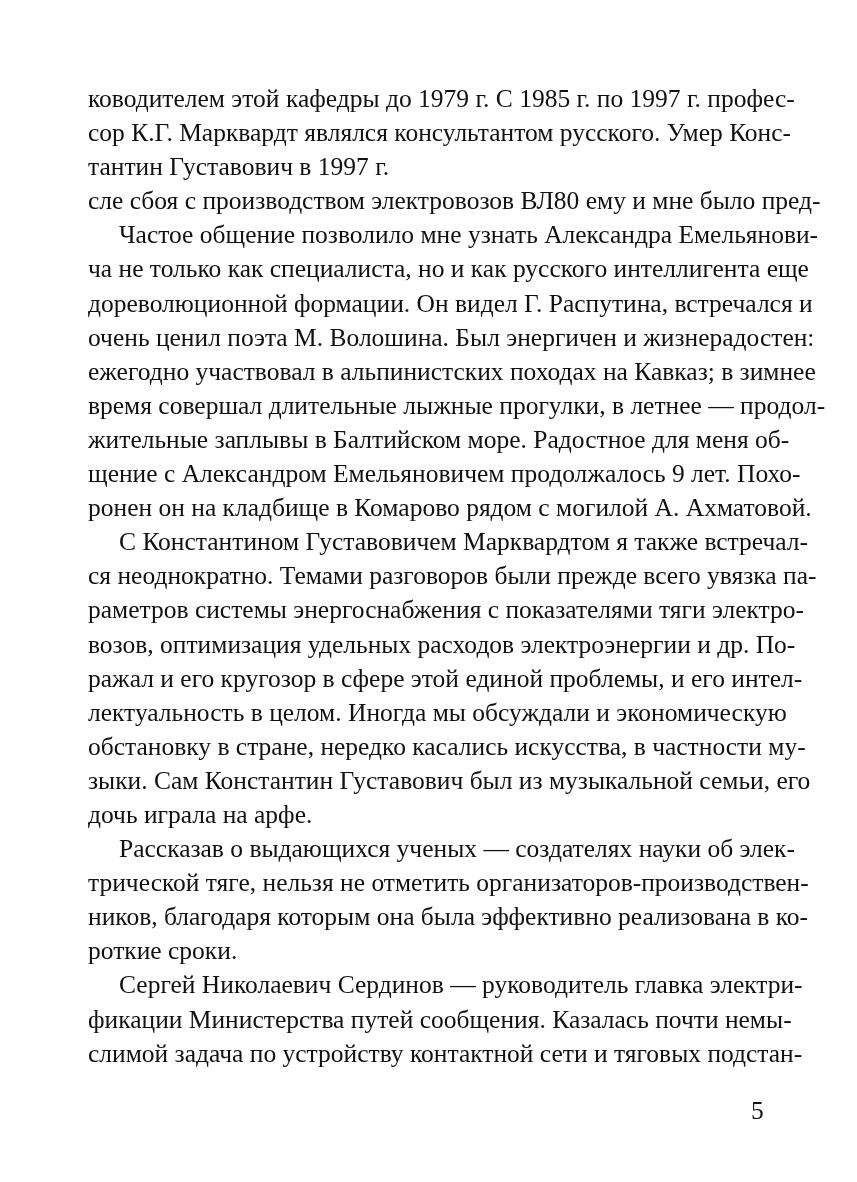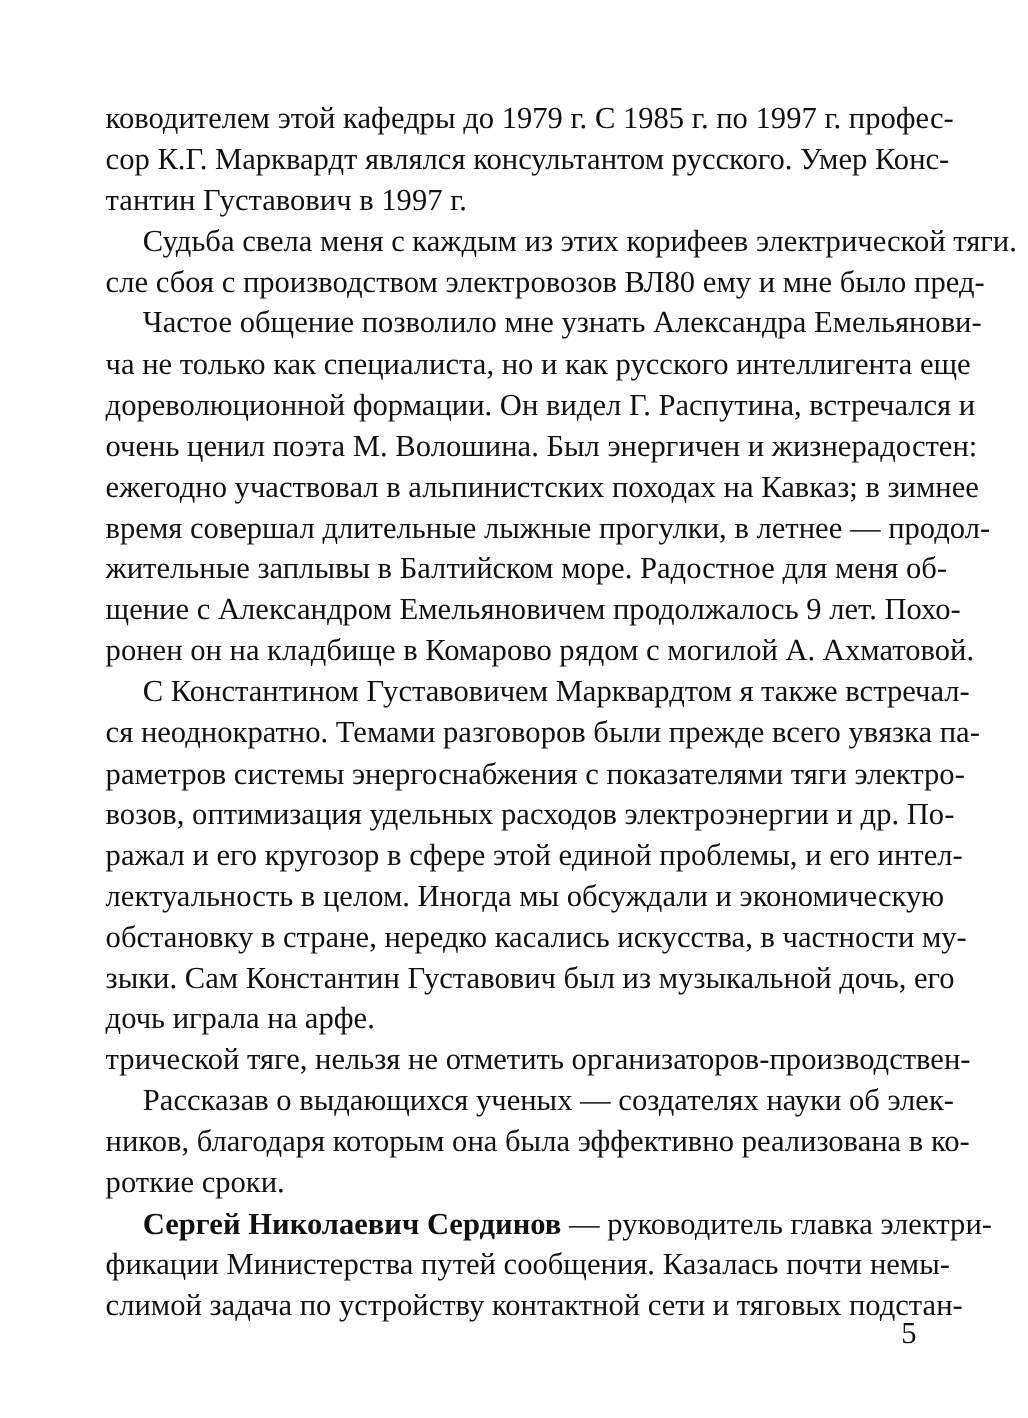--- a/index.html
+++ b/index.html
@@ -9,41 +9,38 @@
     font-family: "Liberation Serif", "DejaVu Serif", serif;
     font-size: 25.5px; line-height: 34.1px; color: #111111;
   }
   .line {
     display: block; height: 34.1px; white-space: nowrap;
     text-align: justify; text-align-last: justify;
     overflow: visible;
   }
   .line.last { text-align-last: left; }
   .line.indent { padding-left: 31px; }
-  .bold { font-weight: bold; }
+  .bold { font-weight: normal; }
   .page-number {
     position: absolute; left: 751px; top: 1096px;
     font-family: "Liberation Serif", "DejaVu Serif", serif;
     font-size: 25.5px; color: #111111;
   }
 </style>
 </head>
 <body>
 
 <div class="page">
 
   <div>
     <span class="line">ководителем этой кафедры до 1979 г. С 1985 г. по 1997 г. профес-</span>
     <span class="line">сор К.Г. Марквардт являлся консультантом русского. Умер Конс-</span>
     <span class="line last">тантин Густавович в 1997 г.</span>
   </div>
 
-  <div>
-    <span class="line indent">Судьба свела меня с каждым из этих корифеев электрической тяги.</span>
-  </div>
 
   <div>
     <span class="line">сле сбоя с производством электровозов ВЛ80 ему и мне было пред-</span>
   </div>
 
   <div>
     <span class="line indent">Частое общение позволило мне узнать Александра Емельянови-</span>
     <span class="line">ча не только как специалиста, но и как русского интеллигента еще</span>
     <span class="line">дореволюционной формации. Он видел Г. Распутина, встречался и</span>
     <span class="line">очень ценил поэта М. Волошина. Был энергичен и жизнерадостен:</span>
@@ -55,27 +52,27 @@
   </div>
 
   <div>
     <span class="line indent">С Константином Густавовичем Марквардтом я также встречал-</span>
     <span class="line">ся неоднократно. Темами разговоров были прежде всего увязка па-</span>
     <span class="line">раметров системы энергоснабжения с показателями тяги электро-</span>
     <span class="line">возов, оптимизация удельных расходов электроэнергии и др. По-</span>
     <span class="line">ражал и его кругозор в сфере этой единой проблемы, и его интел-</span>
     <span class="line">лектуальность в целом. Иногда мы обсуждали и экономическую</span>
     <span class="line">обстановку в стране, нередко касались искусства, в частности му-</span>
-    <span class="line">зыки. Сам Константин Густавович был из музыкальной дочь, его</span>
+    <span class="line">зыки. Сам Константин Густавович был из музыкальной семьи, его</span>
     <span class="line last">дочь играла на арфе.</span>
   </div>
 
   <div>
+    <span class="line indent">Рассказав о выдающихся ученых — создателях науки об элек-</span>
     <span class="line">трической тяге, нельзя не отметить организаторов-производствен-</span>
-    <span class="line indent">Рассказав о выдающихся ученых — создателях науки об элек-</span>
     <span class="line">ников, благодаря которым она была эффективно реализована в ко-</span>
     <span class="line last">роткие сроки.</span>
   </div>
 
   <div>
     <span class="line indent"><span class="bold">Сергей Николаевич Сердинов</span><span> — руководитель главка электри-</span></span>
     <span class="line">фикации Министерства путей сообщения. Казалась почти немы-</span>
     <span class="line">слимой задача по устройству контактной сети и тяговых подстан-</span>
 
   </div>

